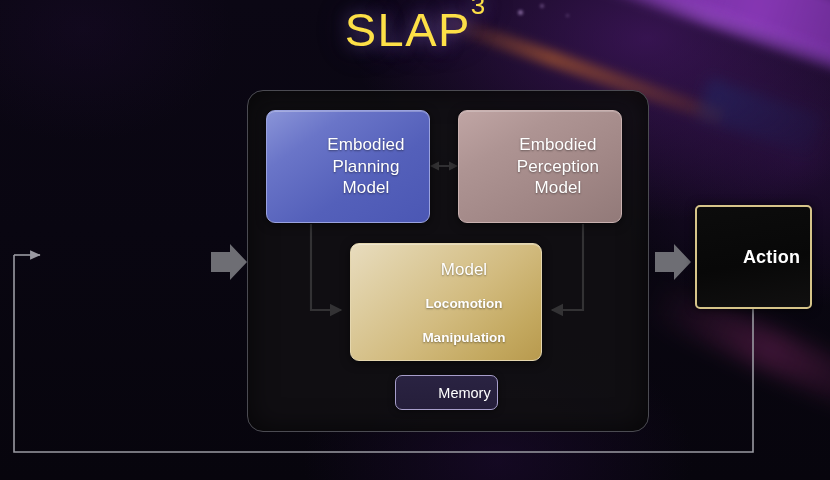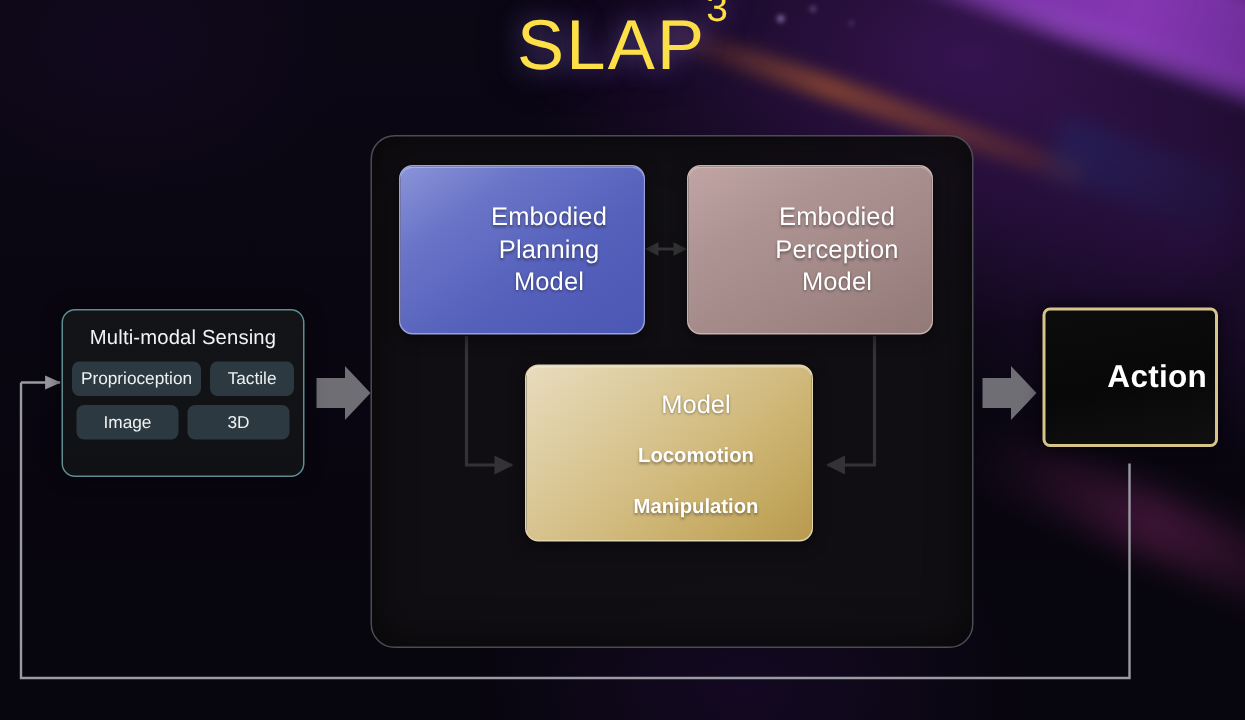--- a/index.html
+++ b/index.html
@@ -169,25 +169,25 @@
     left: 395px; top: 375px;
     width: 103px; height: 35px;
     border-radius: 7px;
     background: linear-gradient(180deg, #2a2342 0%, #251e3a 100%);
     border: 1.2px solid #a79ecb;
     font-size: 14.5px;
     box-shadow: 0 1px 6px rgba(0,0,0,0.5);
   }
   .box-action {
     left: 695px; top: 205px;
-    width: 117px; height: 93px;
+    width: 117px; height: 104px;
     border-radius: 5px;
     background: linear-gradient(170deg, #0c0c0c 0%, #080808 55%, #111010 100%);
     border: 2px solid #d6c489;
-    font-size: 21px;
+    font-size: 18px;
     font-weight: bold;
     letter-spacing: 0.2px;
     box-shadow: 0 0 10px rgba(0,0,0,0.7);
     text-align: center;
   }
 
   
   .sensing {
     position: absolute;
     left: 41px; top: 206px;
@@ -290,31 +290,20 @@
 
     <g>
       <path d="M211,252 L230,252 L230,244 L247,262 L230,280 L230,272 L211,272 z" fill="#6e6e74"></path>
     </g>
 
     <g>
       <path d="M655,252 L674,252 L674,244 L691,262 L674,280 L674,272 L655,272 z" fill="#6e6e74"></path>
     </g>
   </svg>
 
-  <div class="sensing">
-    <div class="sensing-title">Multi-modal Sensing</div>
-    <div class="tag-row">
-      <div class="tag tag-wide">Proprioception</div>
-      <div class="tag tag-narrow">Tactile</div>
-    </div>
-    <div class="tag-row">
-      <div class="tag tag-half">Image</div>
-      <div class="tag tag-half">3D</div>
-    </div>
-  </div>
 
   <div class="core-panel"></div>
 
   <div class="box box-plan">
     <div>Embodied</div>
     <div>Planning</div>
     <div>Model</div>
   </div>
 
   <div class="box box-perc">
@@ -322,18 +311,21 @@
     <div>Perception</div>
     <div>Model</div>
   </div>
 
   <div class="box box-pam">
     <div class="pam-title">Model</div>
     <div class="pam-sub">Locomotion</div>
     <div class="pam-sub">Manipulation</div>
   </div>
 
+  <div class="box box-memory">
+    <div>Memory</div>
+  </div>
 
   <div class="box box-action">
     <div>Action</div>
   </div>
 
 </div>
 
 </body></html>

